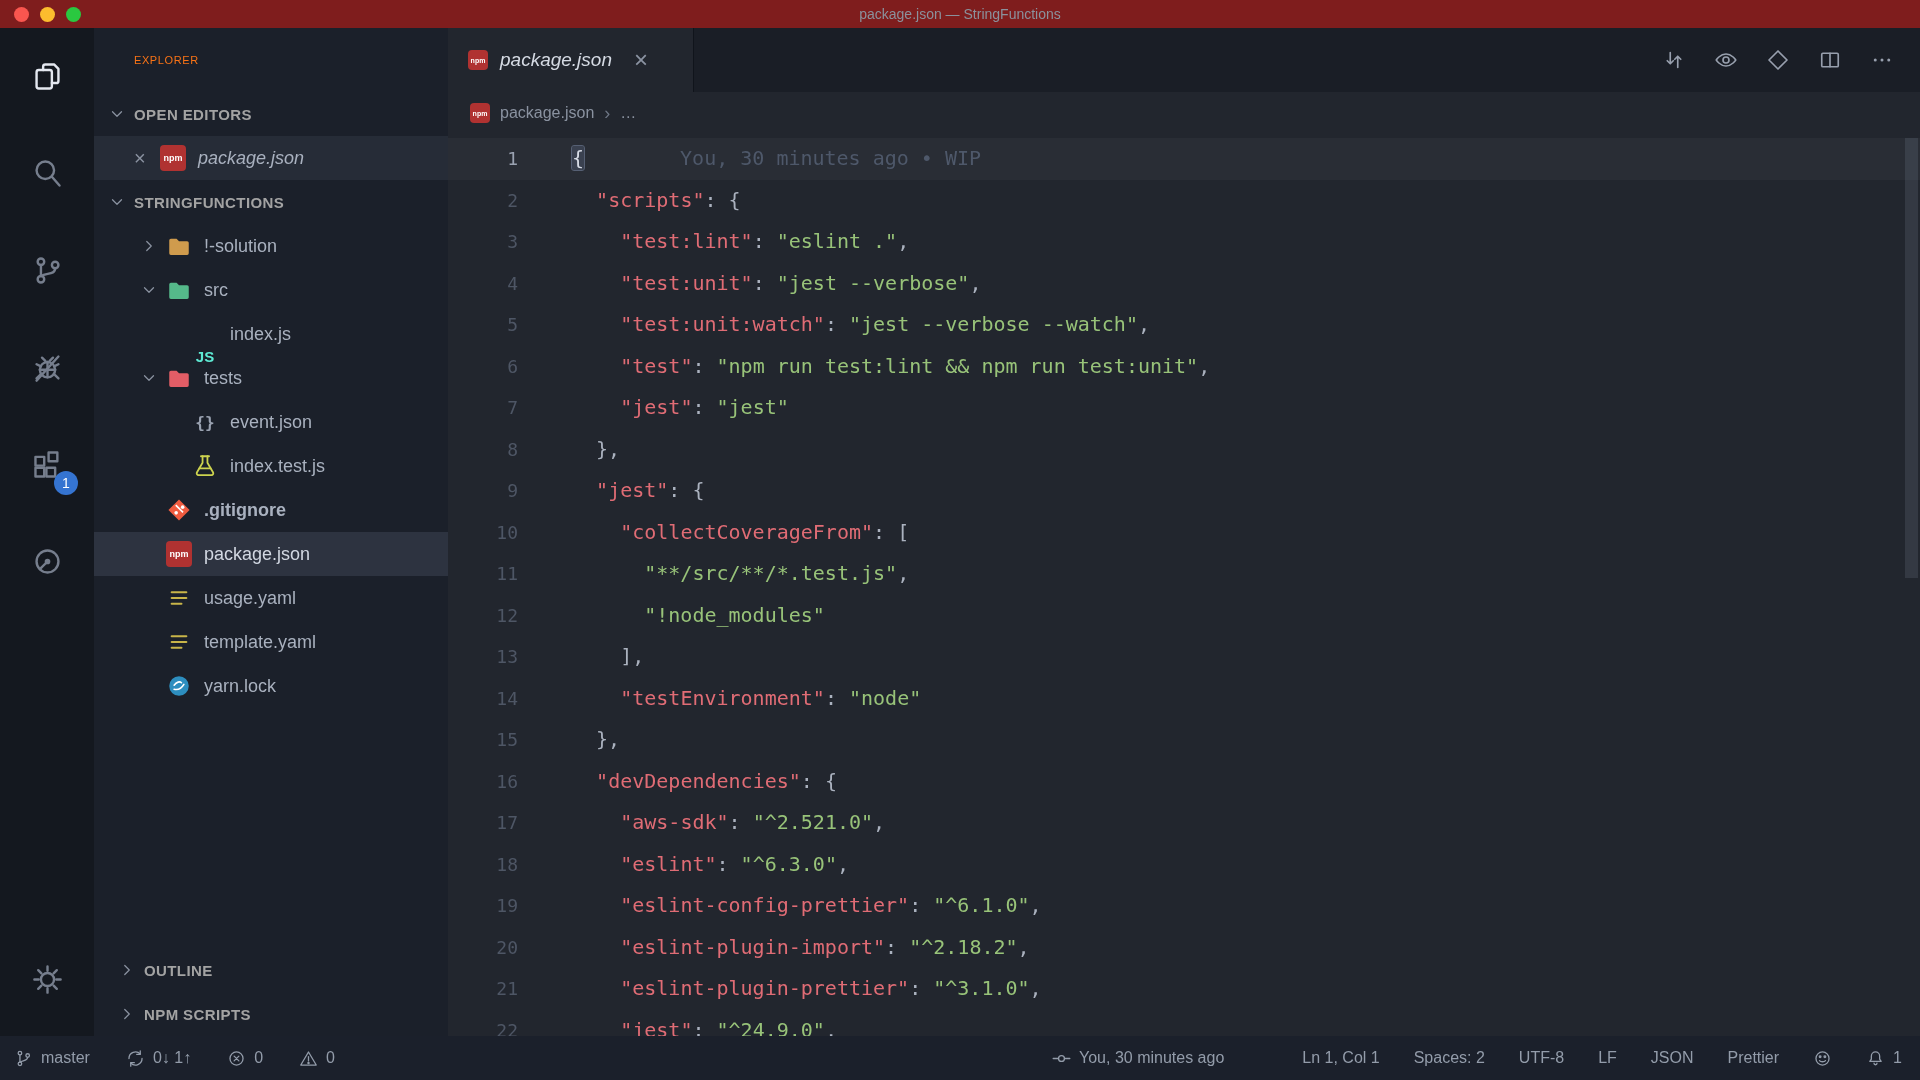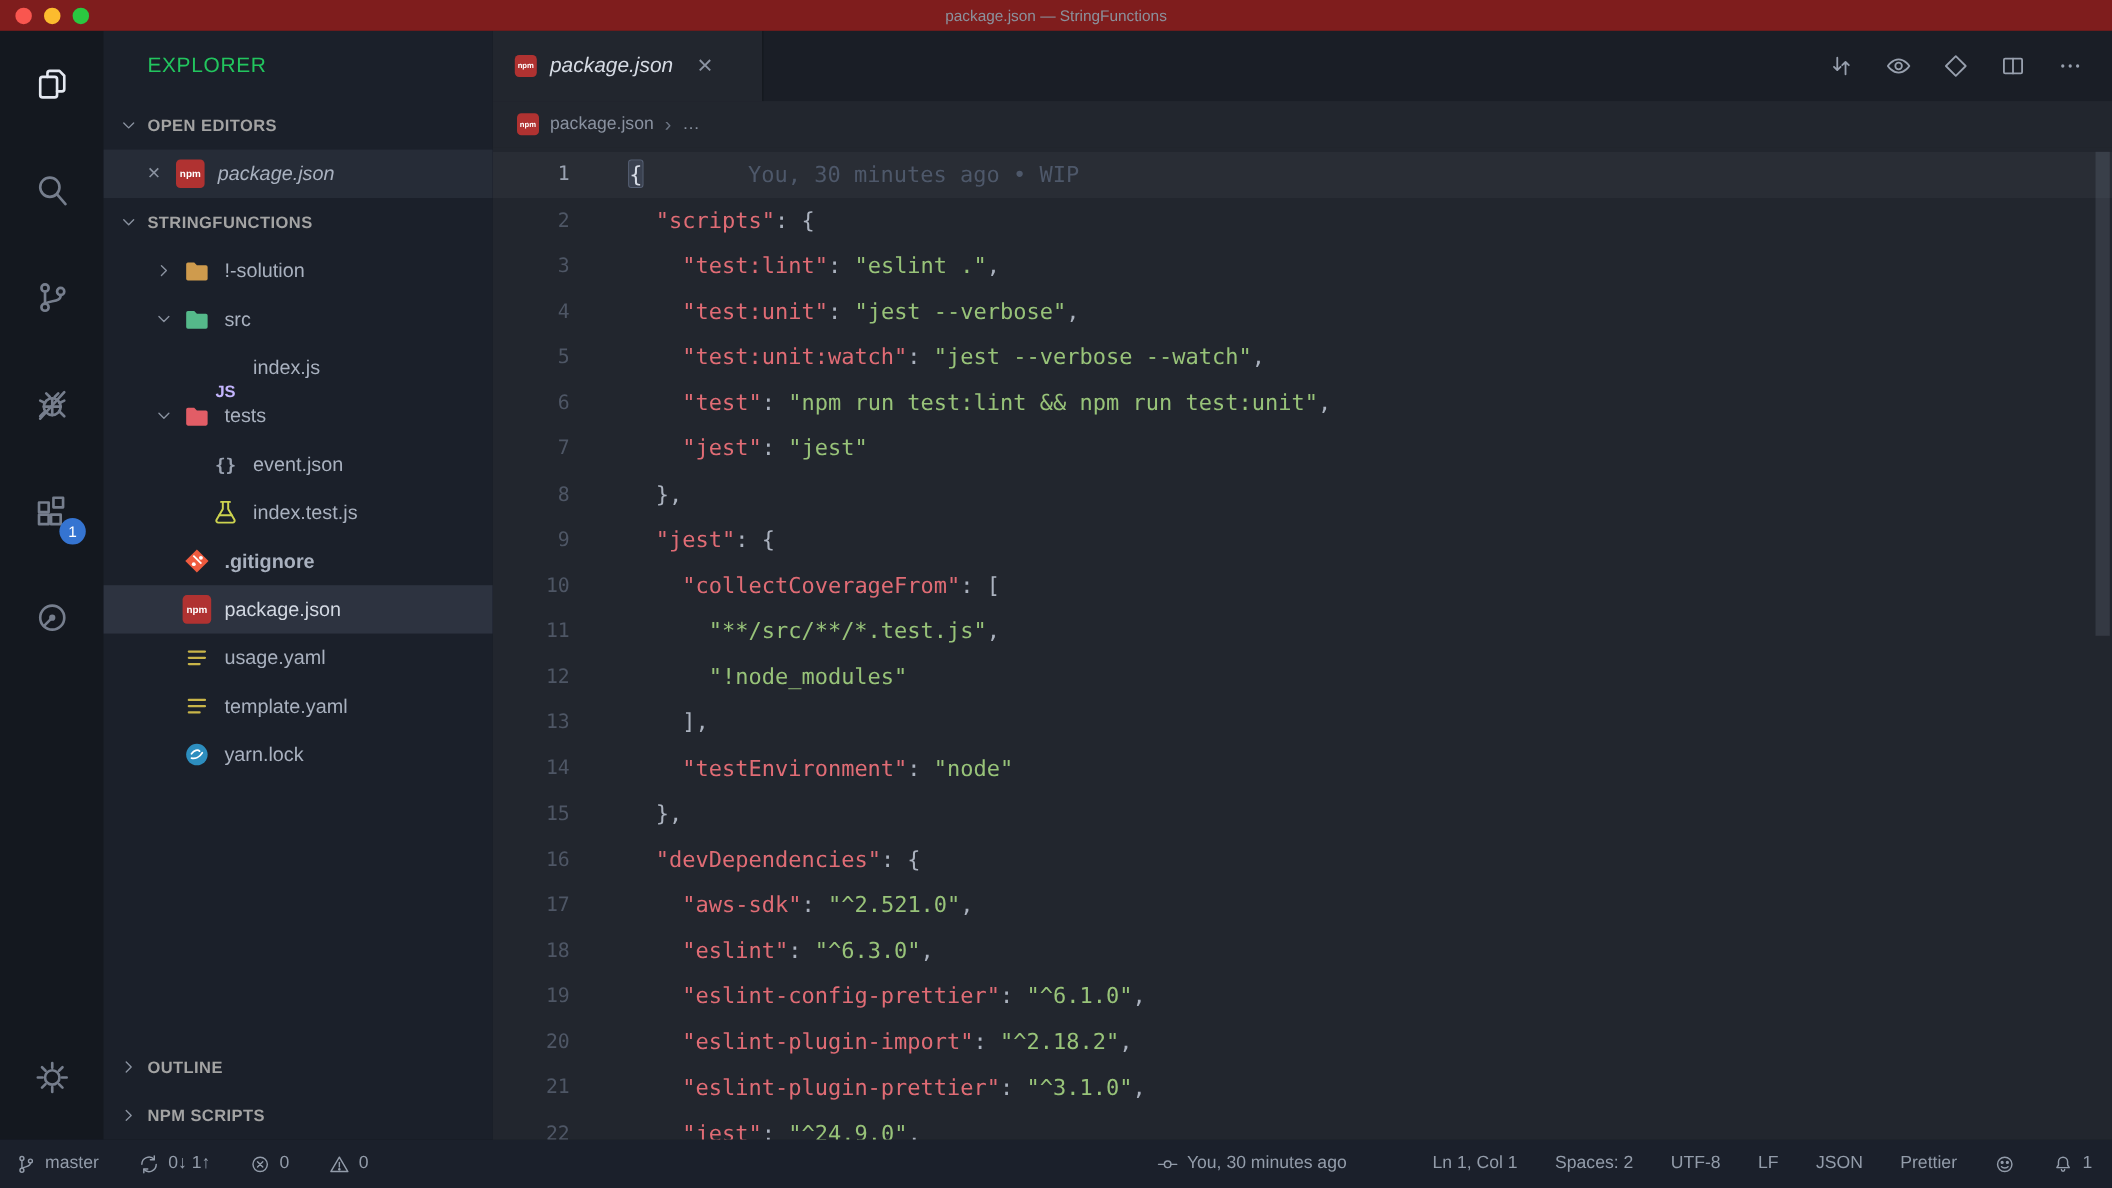--- a/index.html
+++ b/index.html
@@ -20,37 +20,37 @@
   .activitybar{width:94px;background:#14181f;display:flex;flex-direction:column;justify-content:space-between;padding-bottom:8px;flex:0 0 94px;}
   .ab-item{width:94px;height:97px;display:flex;align-items:center;justify-content:center;position:relative;color:#767e8d;cursor:pointer;}
   .ab-item.active{color:#e4e8f0;}
   .ab-item .icon{width:35px;height:35px;}
   .icon{display:inline-flex;align-items:center;justify-content:center;}
   .icon svg{width:100%;height:100%;display:block;}
   .ab-badge{position:absolute;right:16px;bottom:18px;min-width:24px;height:24px;padding:0 3px;border-radius:12px;background:var(--c-badge);color:#fff;font-size:14px;display:flex;align-items:center;justify-content:center;}
 
   
   .sidebar{width:354px;background:#1b202a;position:relative;overflow:hidden;flex:0 0 354px;}
-  .sb-title{height:64px;display:flex;align-items:center;padding-left:40px;font-size:19px;letter-spacing:.6px;color:#22c55e;}
+  .sb-title{height:64px;display:flex;align-items:center;padding-left:40px;font-size:11px;letter-spacing:.6px;color:#f97316;}
   .row{height:44px;display:flex;align-items:center;font-size:18px;color:#a9b1bf;cursor:pointer;white-space:nowrap;}
   .row .chev{flex:0 0 26px;width:26px;height:18px;color:#8a92a0;display:inline-flex;align-items:center;}
   .row .chev svg{width:18px;height:18px;}
   .row .spacer{flex:0 0 26px;}
   .section-header{font-weight:bold;color:#a3a3a3;font-size:15px;letter-spacing:.4px;padding-left:14px;}
   .tree-icon{flex:0 0 26px;width:26px;height:26px;margin-right:12px;}
   .tree-icon svg{width:26px;height:26px;}
   .row.selected{background:#2d3340;color:#d2d8e2;}
   .row.active-file{background:#262c37;}
   .row .close-x{flex:0 0 26px;font-size:20px;color:#8a92a0;text-align:left;}
   .label-italic{font-style:italic;}
   .npmbox{width:26px;height:26px;border-radius:4px;background:#b03231;color:#fff;font-size:9px;font-weight:bold;display:inline-flex;align-items:center;justify-content:center;}
   .npmbox.sm{width:20px;height:20px;font-size:7px;}
-  .jsbox{color:#c4b5fd;font-weight:bold;font-size:15px;font-family:"Liberation Sans",sans-serif;display:inline-flex;align-items:center;justify-content:center;width:26px;height:26px;margin-top:44px;}
+  .jsbox{color:#5eead4;font-weight:bold;font-size:15px;font-family:"Liberation Sans",sans-serif;display:inline-flex;align-items:center;justify-content:center;width:26px;height:26px;margin-top:44px;}
   .bracebox{color:#9aa2b1;font-weight:bold;font-size:16px;font-family:"DejaVu Sans Mono",monospace;display:inline-flex;align-items:center;justify-content:center;width:26px;height:26px;}
-  .sb-bottom{position:absolute;bottom:0;left:0;right:0;}
+  .sb-bottom{position:absolute;bottom:0;left:10px;right:0;}
 
   
   .main{flex:1;display:flex;flex-direction:column;min-width:0;background:#22262e;}
   .tabbar{flex:0 0 64px;background:#1a1e26;display:flex;align-items:stretch;}
   .tab{width:246px;background:#22262e;display:flex;align-items:center;padding:0 20px;gap:12px;border-right:1px solid #10141b;cursor:pointer;}
   .tab-label{font-style:italic;font-size:19px;color:#d6dbe4;}
   .tab-close{color:#8b93a2;font-size:24px;line-height:1;margin-left:10px;cursor:pointer;}
   .editor-actions{margin-left:auto;display:flex;align-items:center;gap:28px;padding-right:26px;color:#98a0ae;}
   .editor-actions .icon{width:24px;height:24px;cursor:pointer;}
 

